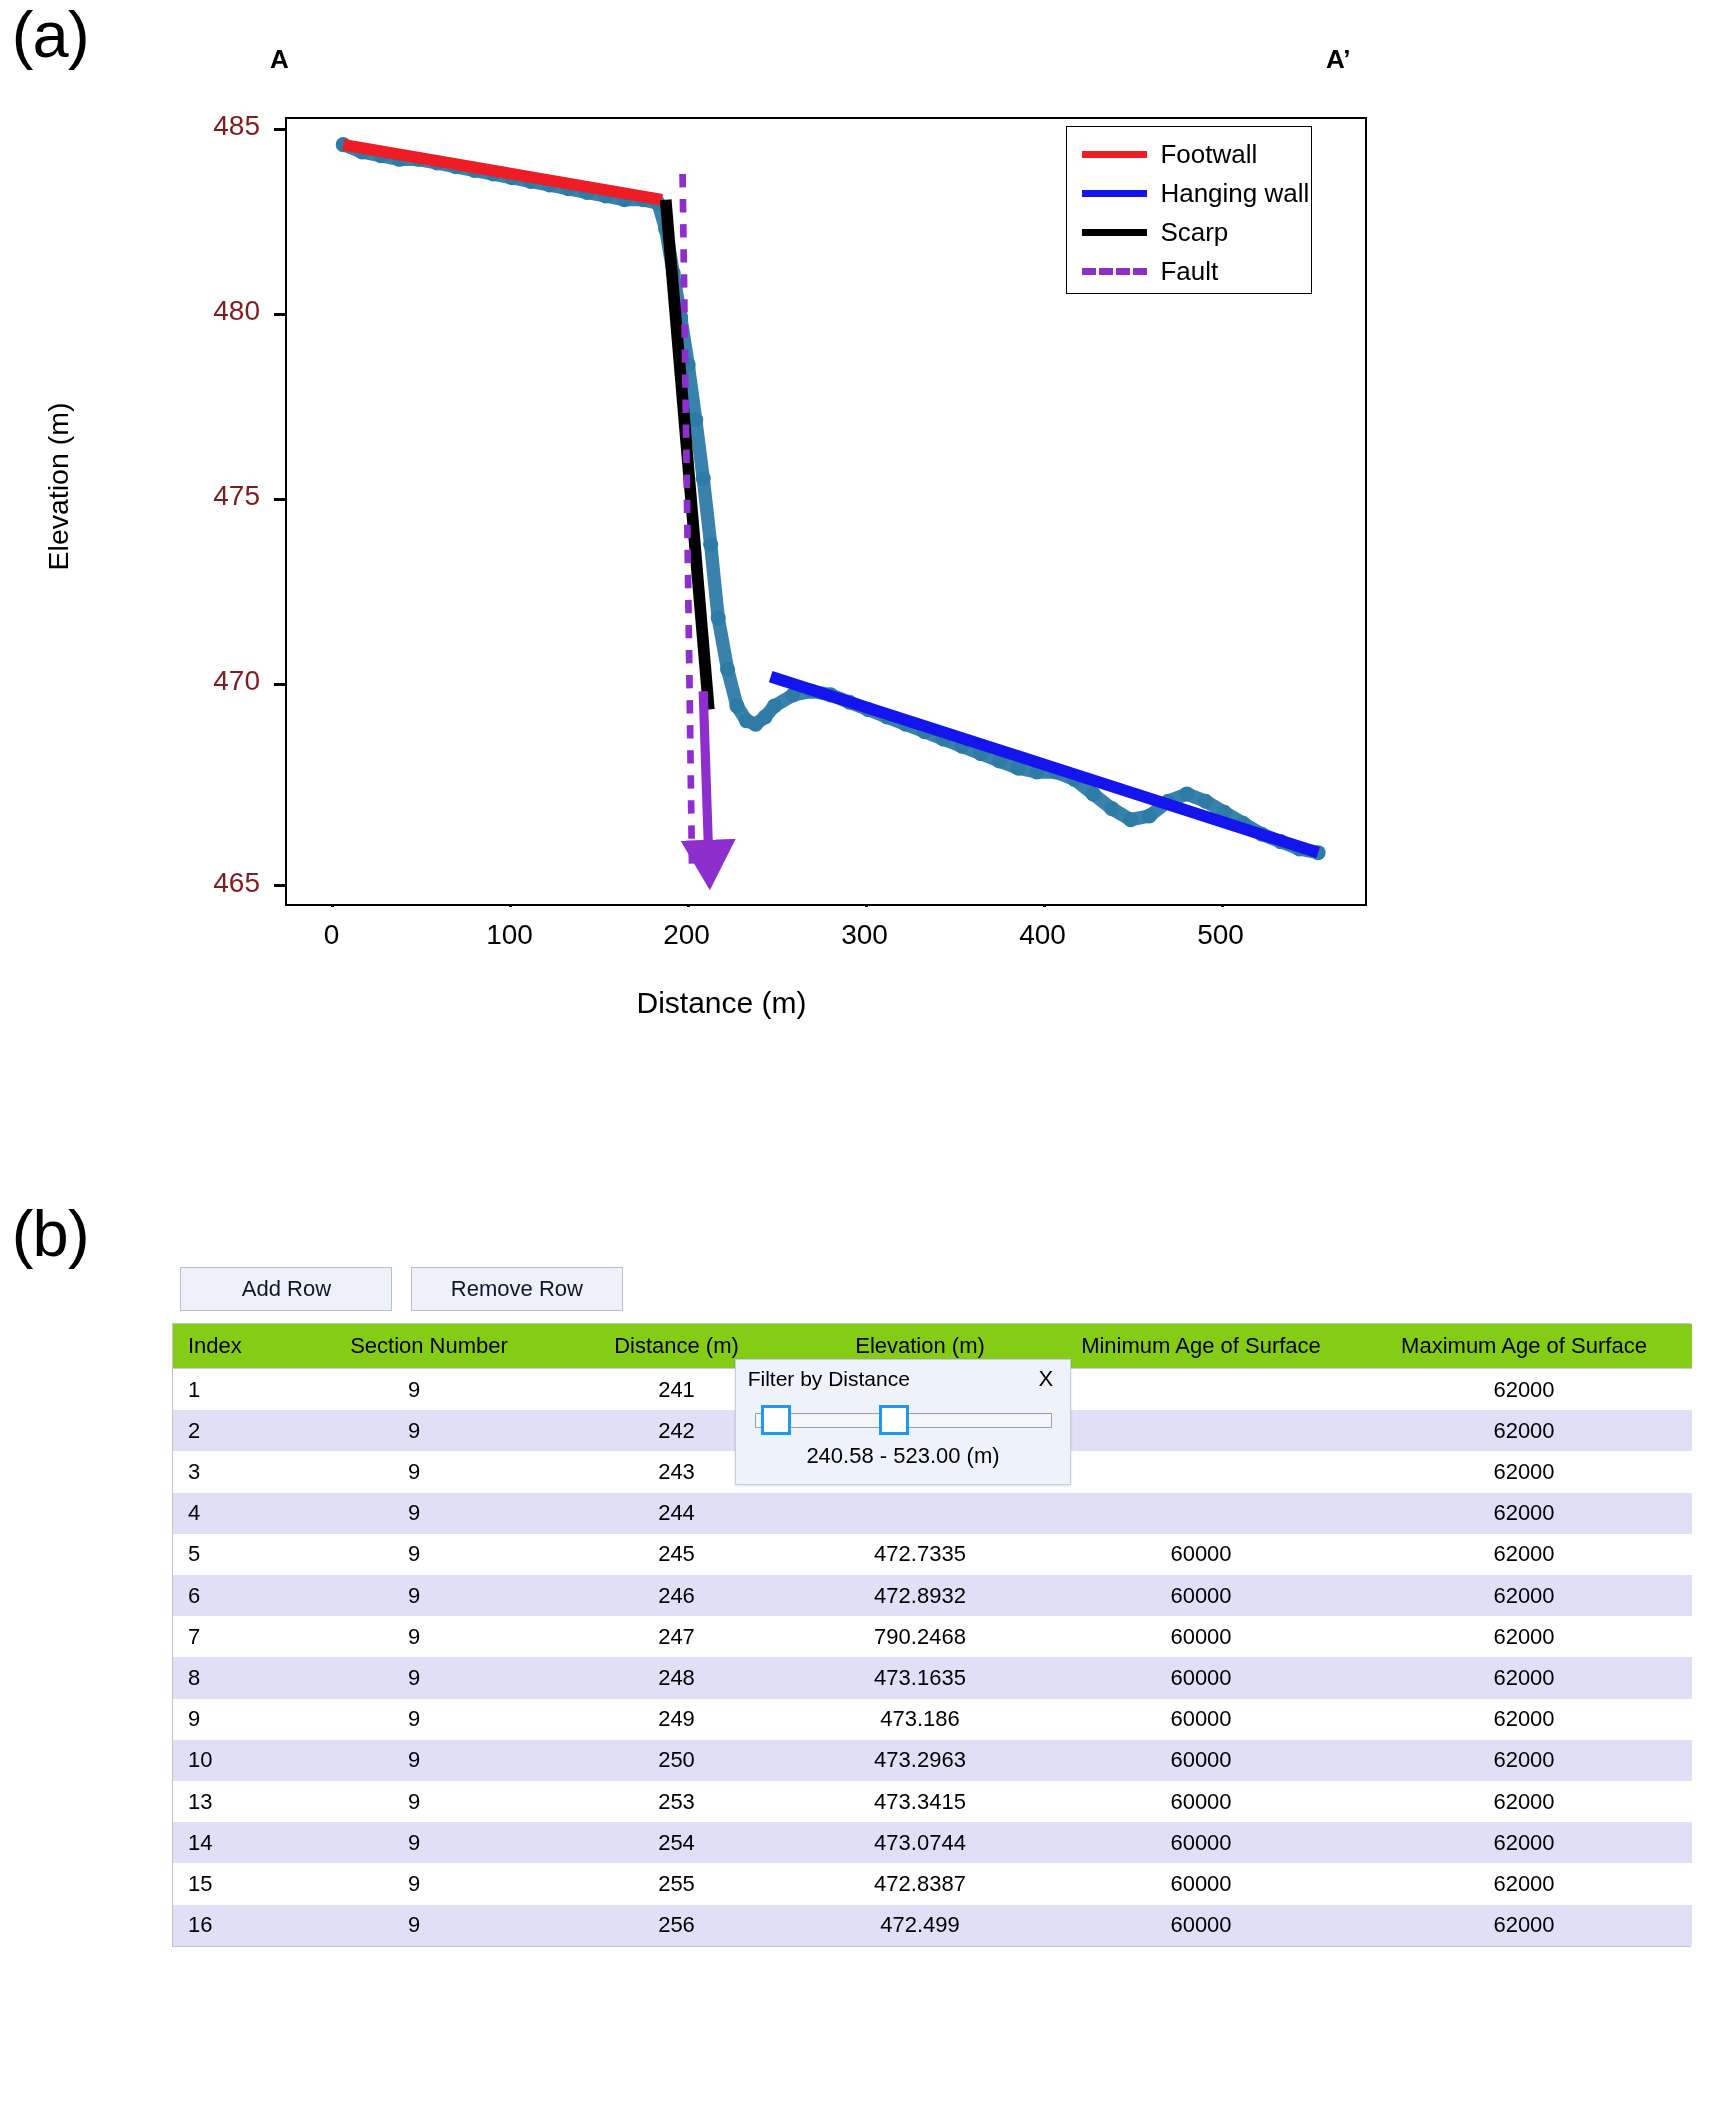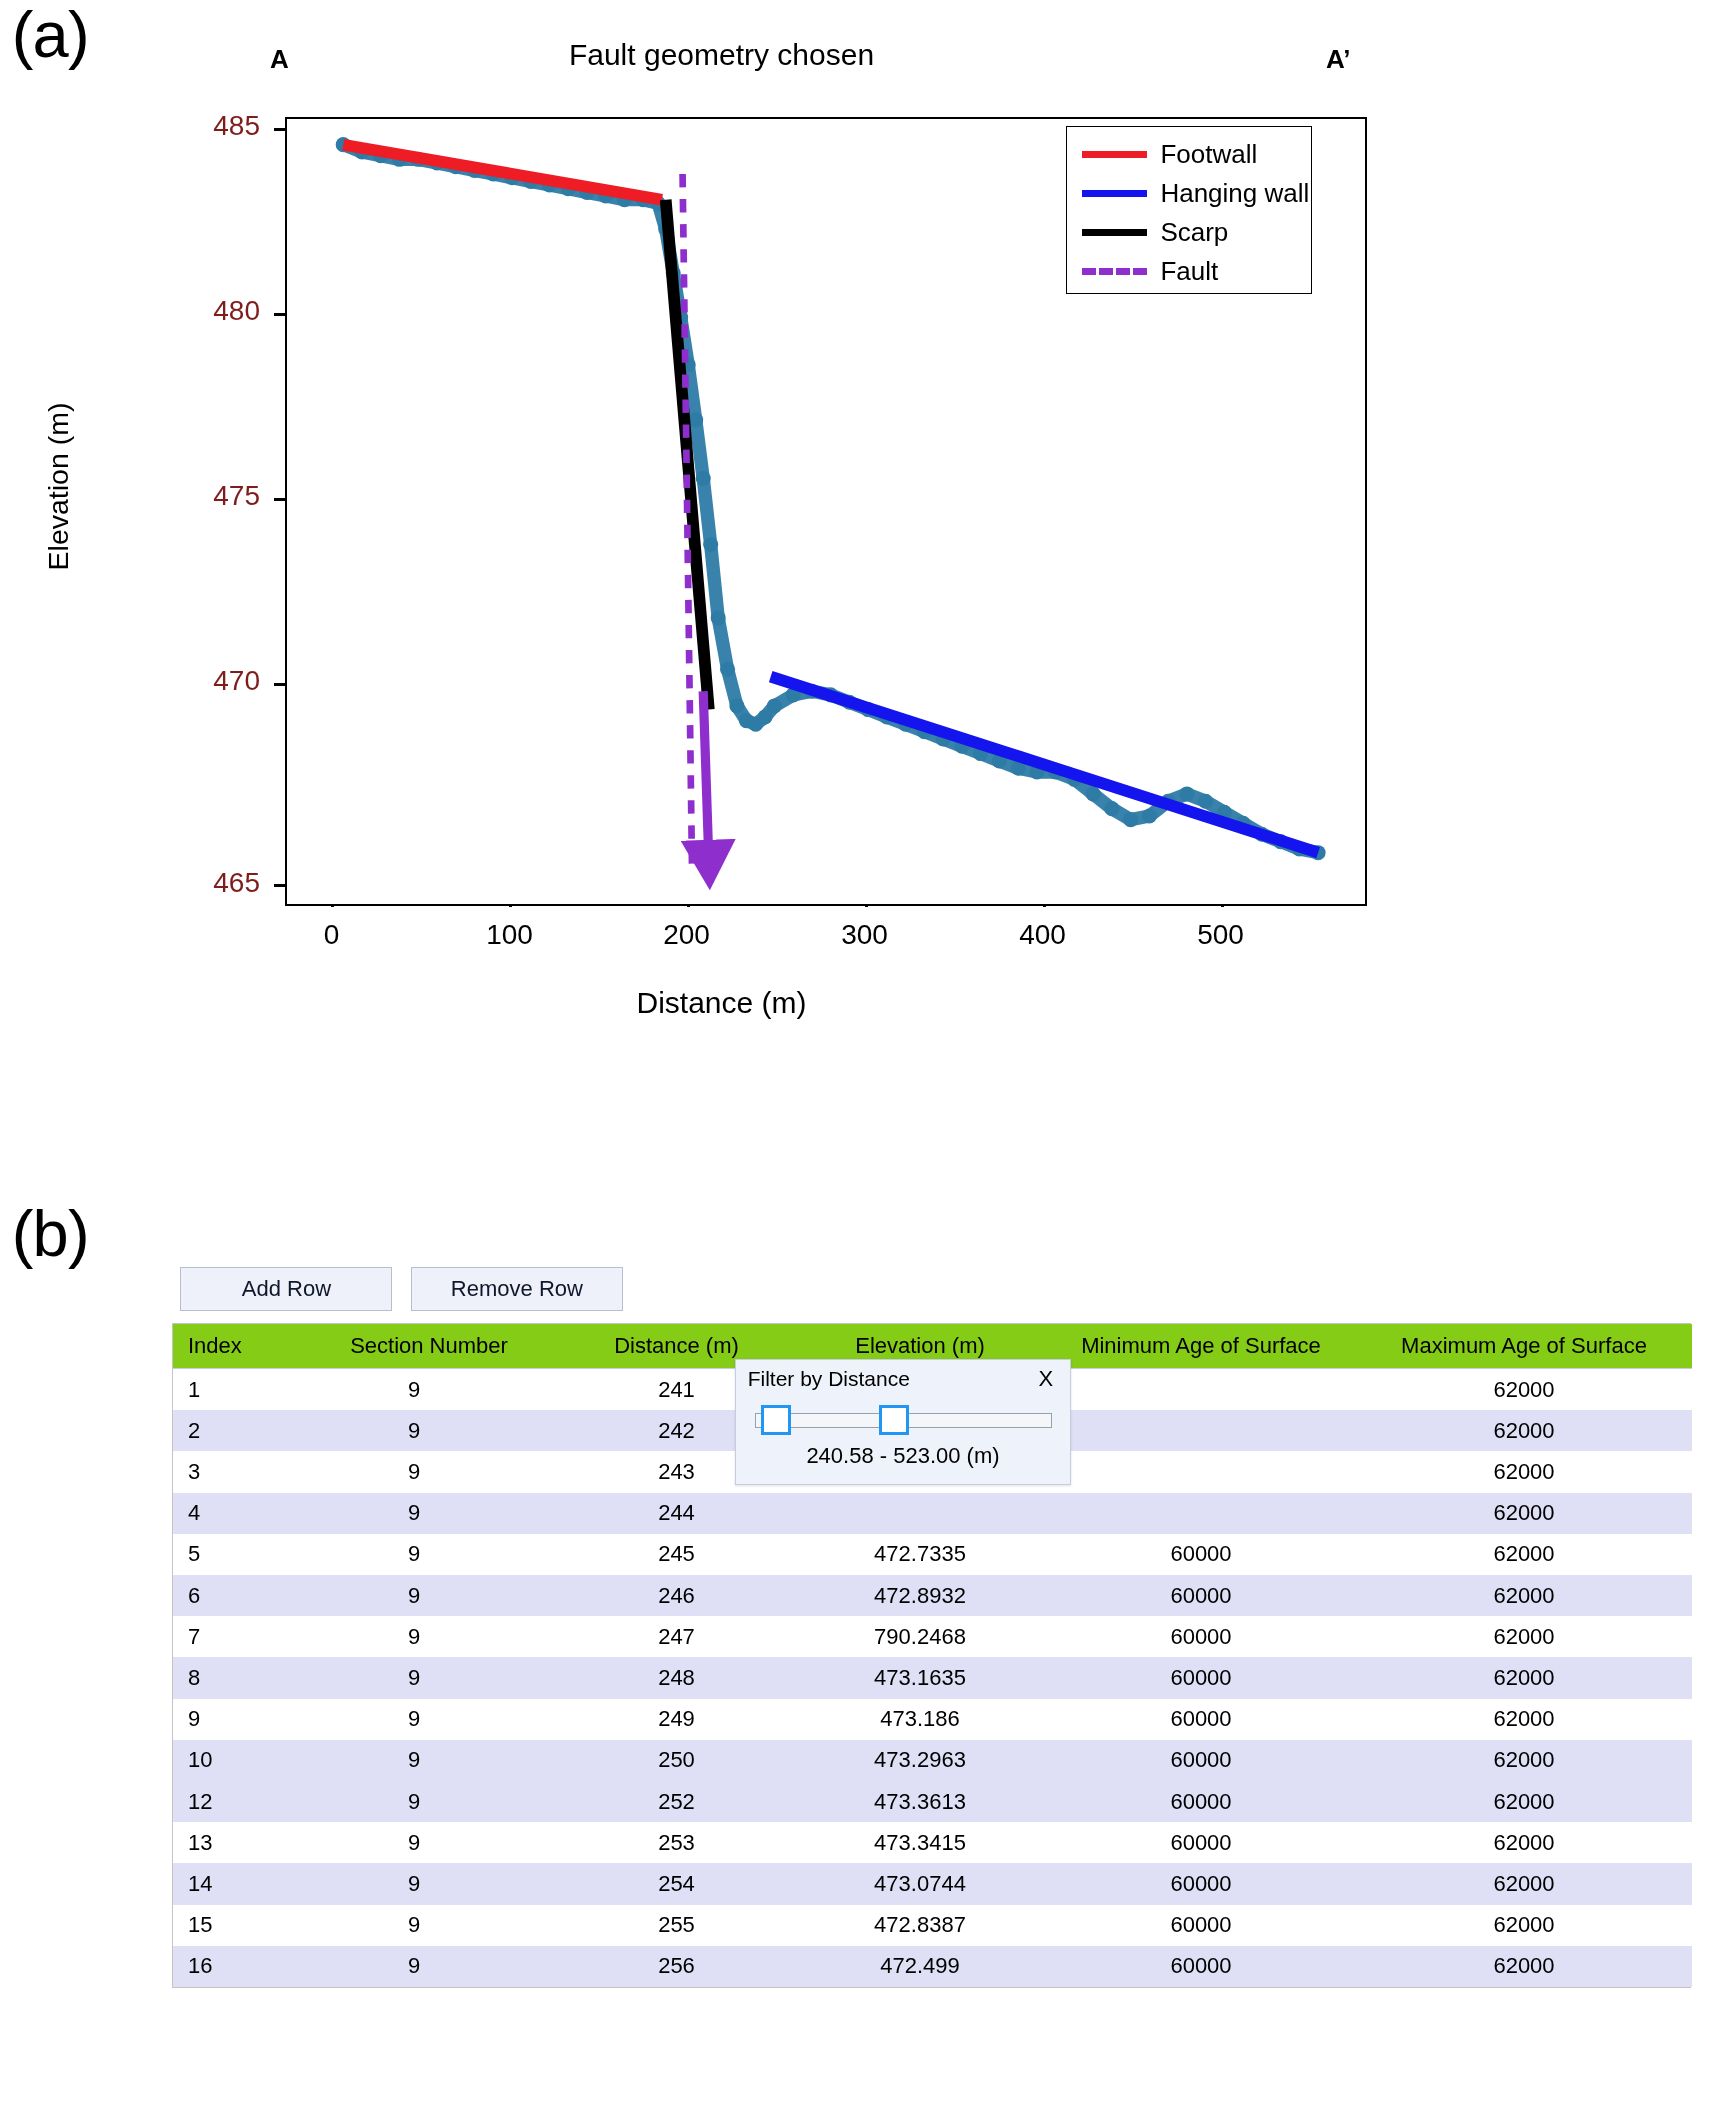--- a/index.html
+++ b/index.html
@@ -282,21 +282,20 @@
   }
 </style>
 </head>
 <body>
 
 <div id="label-a" class="panel-label">(a)</div>
 <div id="label-b" class="panel-label">(b)</div>
 
 <div id="figure-a">
 
-  <div id="plot-title">Fault geometry chosen</div>
   <div id="end-label-a">A</div>
   <div id="end-label-ap">A’</div>
   <div id="ylabel">Elevation (m)</div>
   <div id="xlabel">Distance (m)</div>
 
   <div class="ytick-label" style="top:110px;  left:126px;">485</div>
   <div class="ytick-label" style="top:295px;  left:126px;">480</div>
   <div class="ytick-label" style="top:480px;  left:126px;">475</div>
   <div class="ytick-label" style="top:665px;  left:126px;">470</div>
   <div class="ytick-label" style="top:867px; left:126px;">465</div>
@@ -524,28 +523,20 @@
             <td>62000</td>
           </tr>
           <tr class="even">
             <td class="col-index">10</td>
             <td class="col-section">9</td>
             <td>250</td>
             <td>473.2963</td>
             <td>60000</td>
             <td>62000</td>
           </tr>
-          <tr class="even">
-            <td class="col-index">12</td>
-            <td class="col-section">9</td>
-            <td>252</td>
-            <td>473.3613</td>
-            <td>60000</td>
-            <td>62000</td>
-          </tr>
           <tr class="odd">
             <td class="col-index">13</td>
             <td class="col-section">9</td>
             <td>253</td>
             <td>473.3415</td>
             <td>60000</td>
             <td>62000</td>
           </tr>
           <tr class="even">
             <td class="col-index">14</td>

